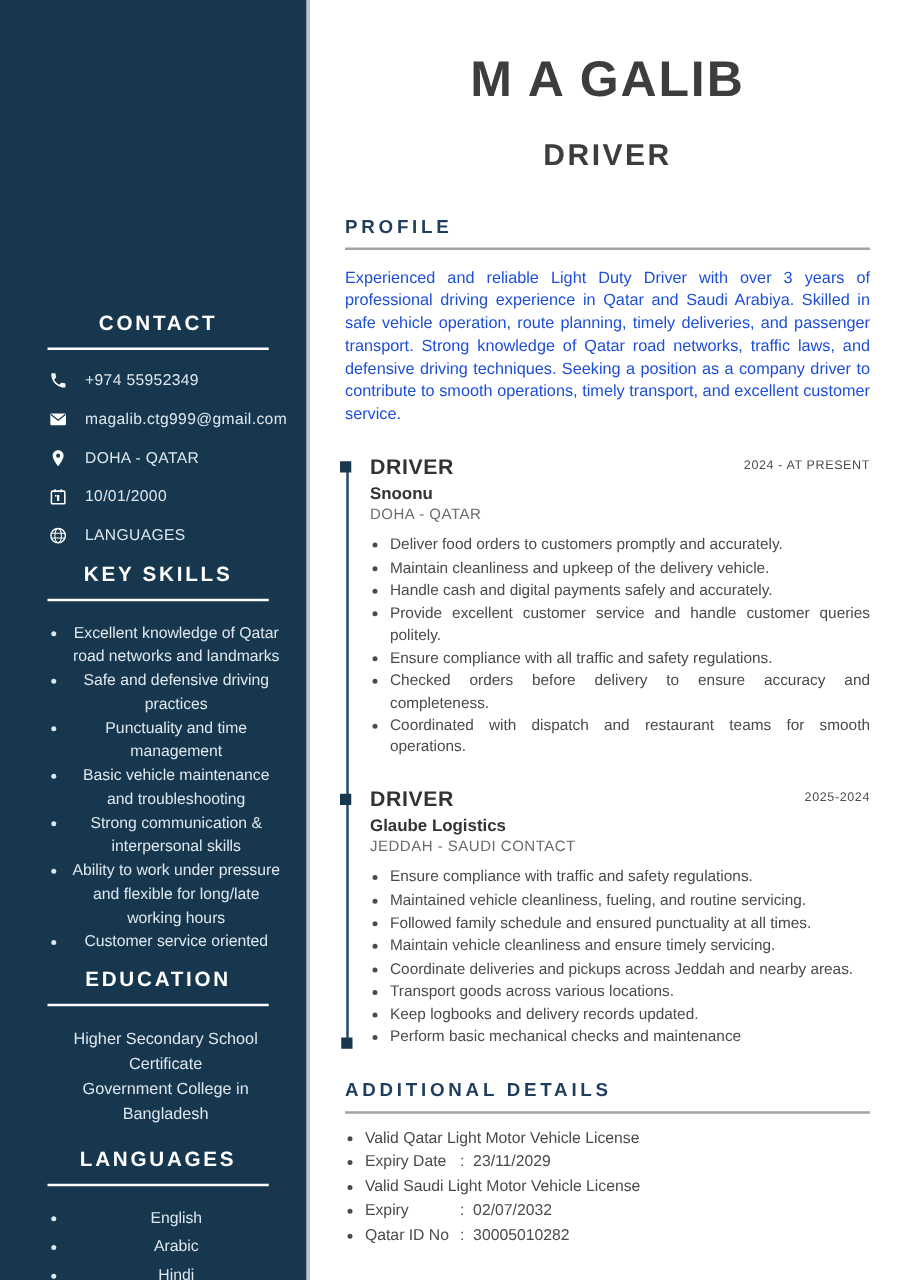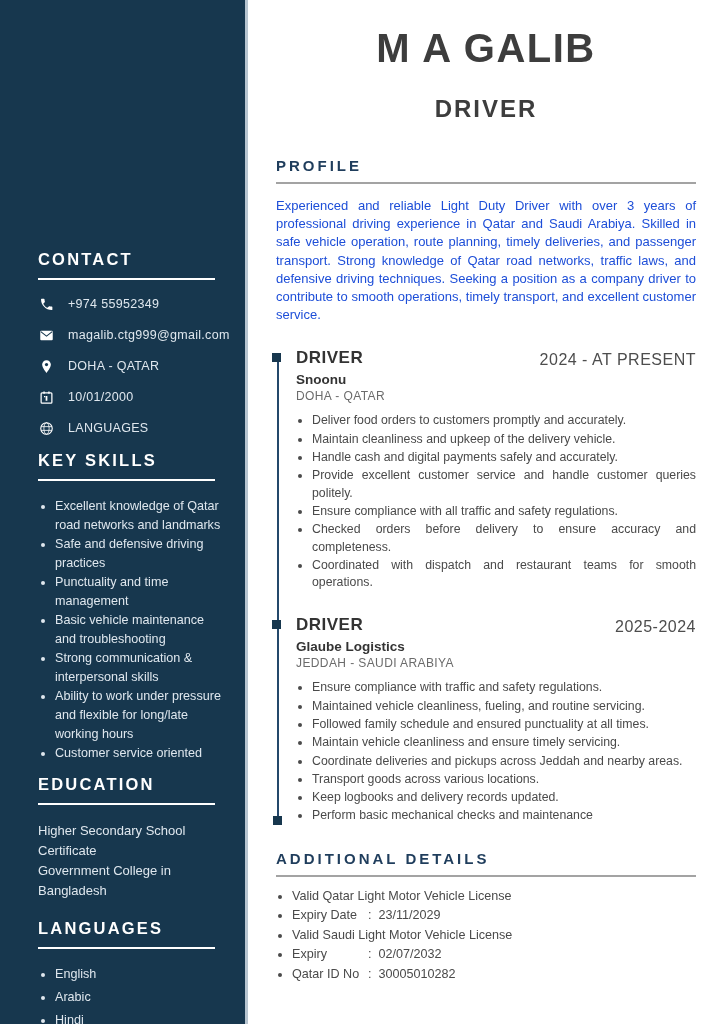--- a/index.html
+++ b/index.html
@@ -6,60 +6,61 @@
   html,body { background:#ffffff; }
   body { font-family:"Liberation Sans", sans-serif; }
   .page { position:relative; width:725px; height:1024px; background:#ffffff; overflow:hidden; }
 
   
   .sidebar {
     position:absolute; left:0; top:0; width:248px; height:1024px;
     background:#17374e; color:#dfe7ee;
     padding:238px 18px 12px 38px;
     border-right:3px solid #b7c4cf;
+    text-align:center;
   }
   .sb-heading {
     color:#ffffff; font-size:16.5px; font-weight:bold; letter-spacing:2.2px;
     padding-bottom:9px; border-bottom:2px solid #ffffff;
     margin-right:12px; margin-bottom:16px;
   }
   .contact-list { list-style:none; }
   .contact-item { display:flex; align-items:center; gap:14px; margin-bottom:15px; font-size:12.5px; letter-spacing:0.3px; }
   .contact-item .ci-icon { width:16px; height:16px; flex:0 0 16px; display:inline-flex; align-items:center; justify-content:center; }
   .ci-icon svg { width:15px; height:15px; display:block; }
 
   .edu-block { font-size:13px; line-height:20px; margin-bottom:18px; }
   .sb-section { margin-top:12px; }
   .sb-list { list-style:disc; padding-left:17px; font-size:12.6px; line-height:19px; }
   .sb-list li { margin-bottom:0; }
   .lang-list li { margin-bottom:4px; }
   .skills-section .sb-heading { margin-top:6px; }
 
   
-  .main { position:absolute; left:248px; top:0; width:477px; height:1024px; padding:20px 29px 0 28px; }
+  .main { position:absolute; left:248px; top:0; width:477px; height:1024px; padding:36px 29px 0 28px; }
   .name { text-align:center; font-size:40px; font-weight:800; letter-spacing:1.5px; color:#3d3d3d; margin-top:6px; }
   .subtitle { text-align:center; font-size:24px; font-weight:bold; letter-spacing:2px; color:#3d3d3d; margin-top:24px; }
 
   .m-heading {
     color:#1f3d5c; font-size:15px; font-weight:bold; letter-spacing:3px;
     padding-bottom:8px; border-bottom:2px solid #a3a3a3;
   }
   .profile-section { margin-top:34px; }
   .profile-text { margin-top:13px; font-size:13px; line-height:18.2px; color:#1d4ed8; text-align:justify; }
 
   .we-section { margin-top:24px; }
   .jobs { position:relative; padding-left:20px; margin-top:9px; }
   .jobs::before { content:""; position:absolute; left:1px; top:10px; bottom:5px; width:2px; background:#24486b; }
   .jobs::after  { content:""; position:absolute; left:-3px; bottom:0; width:9px; height:9px; background:#17374e; }
   .job { position:relative; }
   .job + .job { margin-top:24px; }
   .job::before { content:""; position:absolute; left:-24px; top:5px; width:9px; height:9px; background:#17374e; }
   .job-header { display:flex; justify-content:space-between; align-items:flex-start; }
   .job-title { font-size:17px; font-weight:800; color:#333333; letter-spacing:0.5px; }
-  .job-period { font-size:16px; color:#4d4d4d; letter-spacing:0.5px; padding-top:3px; }
+  .job-period { font-size:10px; color:#4d4d4d; letter-spacing:0.5px; padding-top:3px; }
   .job-company { font-size:13.5px; font-weight:bold; color:#333333; margin-top:3px; }
   .job-location { font-size:12px; color:#6b6b6b; margin-top:2px; letter-spacing:0.4px; }
   .job-bullets { list-style:disc; padding-left:16px; margin-top:9px; font-size:12.3px; line-height:17.3px; color:#4a4a4a; text-align:justify; }
   .job-bullets li { margin-bottom:1px; }
 
   .ad-section { margin-top:25px; }
   .ad-list { list-style:disc; padding-left:16px; margin-top:10px; font-size:12.6px; line-height:19.5px; color:#4a4a4a; }
   .ad-label { display:inline-block; min-width:76px; }
   .ad-value { white-space:pre; }
 </style>
@@ -186,21 +187,21 @@
             <li>Coordinated with dispatch and restaurant teams for smooth operations.</li>
           </ul>
         </div>
 
         <div class="job">
           <div class="job-header">
             <span class="job-title">DRIVER</span>
             <span class="job-period">2025-2024</span>
           </div>
           <div class="job-company">Glaube Logistics</div>
-          <div class="job-location">JEDDAH - SAUDI ARABIYA</div>
+          <div class="job-location">JEDDAH - SAUDI CONTACT</div>
           <ul class="job-bullets">
             <li>Ensure compliance with traffic and safety regulations.</li>
             <li>Maintained vehicle cleanliness, fueling, and routine servicing.</li>
             <li>Followed family schedule and ensured punctuality at all times.</li>
             <li>Maintain vehicle cleanliness and ensure timely servicing.</li>
             <li>Coordinate deliveries and pickups across Jeddah and nearby areas.</li>
             <li>Transport goods across various locations.</li>
             <li>Keep logbooks and delivery records updated.</li>
             <li>Perform basic mechanical checks and maintenance</li>
           </ul>

